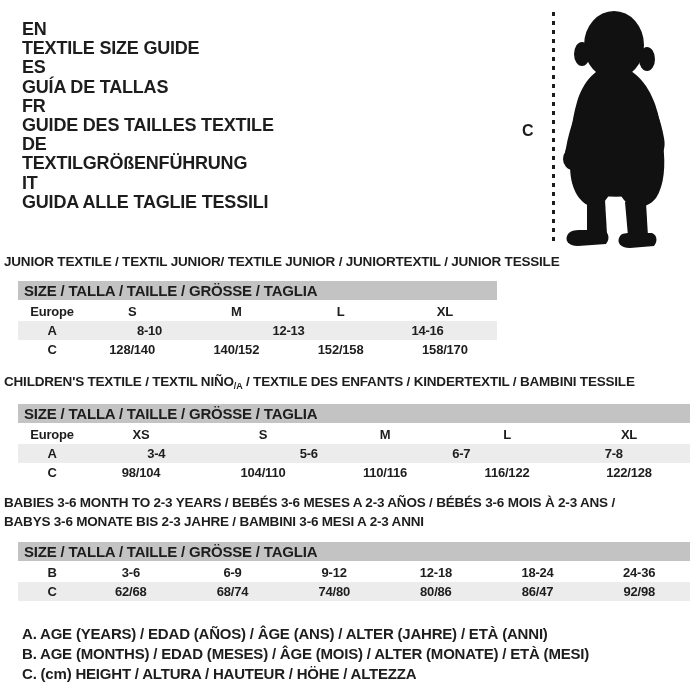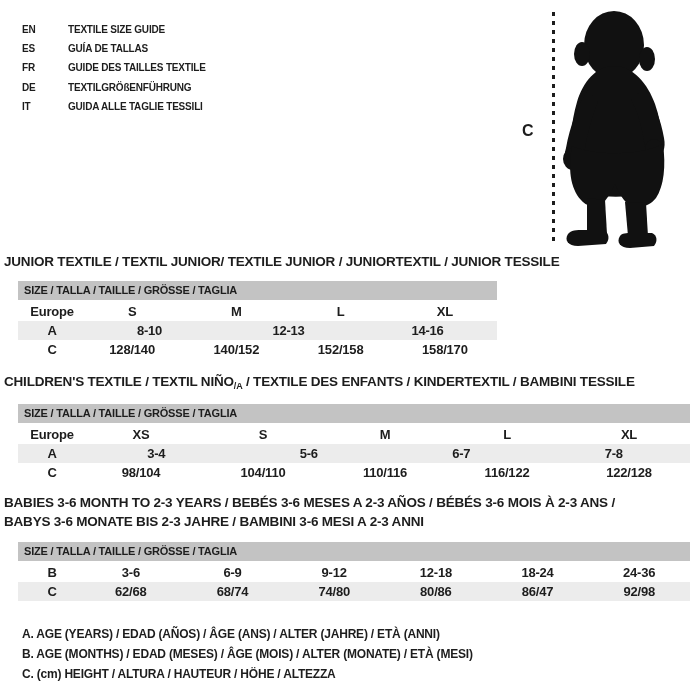--- a/index.html
+++ b/index.html
@@ -10,51 +10,51 @@
     font-family:"Liberation Sans", sans-serif;
     font-weight:700;
     color:#1d1d1d;
     overflow:hidden;
     letter-spacing:-0.2px;
   }
   .abs { position:absolute; }
 
   
   .lang-list { left:22px; top:20px; }
-  .lang-row { display:flex; font-size:10px; line-height:19.2px; }
+  .lang-row { display:flex; font-size:18px; line-height:19.2px;flex-direction:column; }
   .lang-code { width:46px; }
 
   
   .measure-line {
     left:552px; top:12px; width:3px; height:233px;
     background:repeating-linear-gradient(to bottom,#1c1c1c 0 4px,transparent 4px 9px);
   }
   .measure-label { left:522px; top:122px; font-size:16px; }
   .silhouette { left:562px; top:8px; }
 
   
   .sec-title { position:absolute; left:4px; font-size:13.5px; line-height:19px; white-space:nowrap; }
   .sub { font-size:9px; vertical-align:-3px; }
 
   
   .size-table { position:absolute; left:18px; }
   .band {
     height:19px; line-height:19px; background:#c3c3c3;
-    font-size:11px; padding-left:6px; margin-bottom:2px;
+    font-size:15px; padding-left:6px; margin-bottom:2px;
   }
   .trow { display:flex; height:19px; line-height:19px; font-size:13px; }
   .trow.shaded { background:#ececec; }
   .tlabel { width:62px; padding-left:6px;text-align:center; }
   .tcell { flex:1; text-align:center; }
 
   .w1 { width:479px; }
   .w2 { width:672px; }
 
   
-  .footnotes { left:22px; top:624px; font-size:12px; line-height:20px; }
+  .footnotes { left:22px; top:624px; font-size:15px; line-height:20px; }
 </style>
 </head>
 <body>
 
 <div class="abs lang-list">
   <div class="lang-row">
     <span class="lang-code">EN</span>
     <span>TEXTILE SIZE GUIDE</span>
   </div>
   <div class="lang-row">

